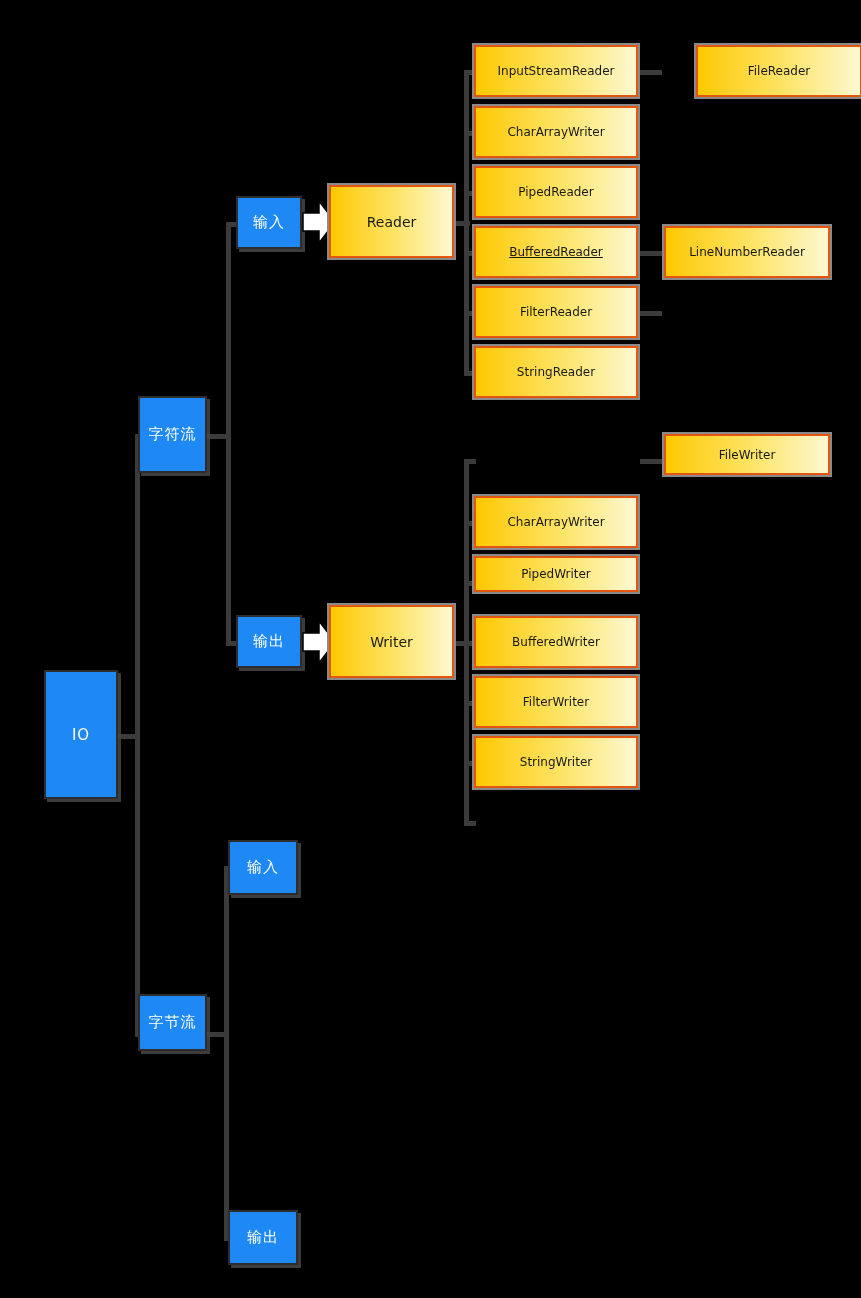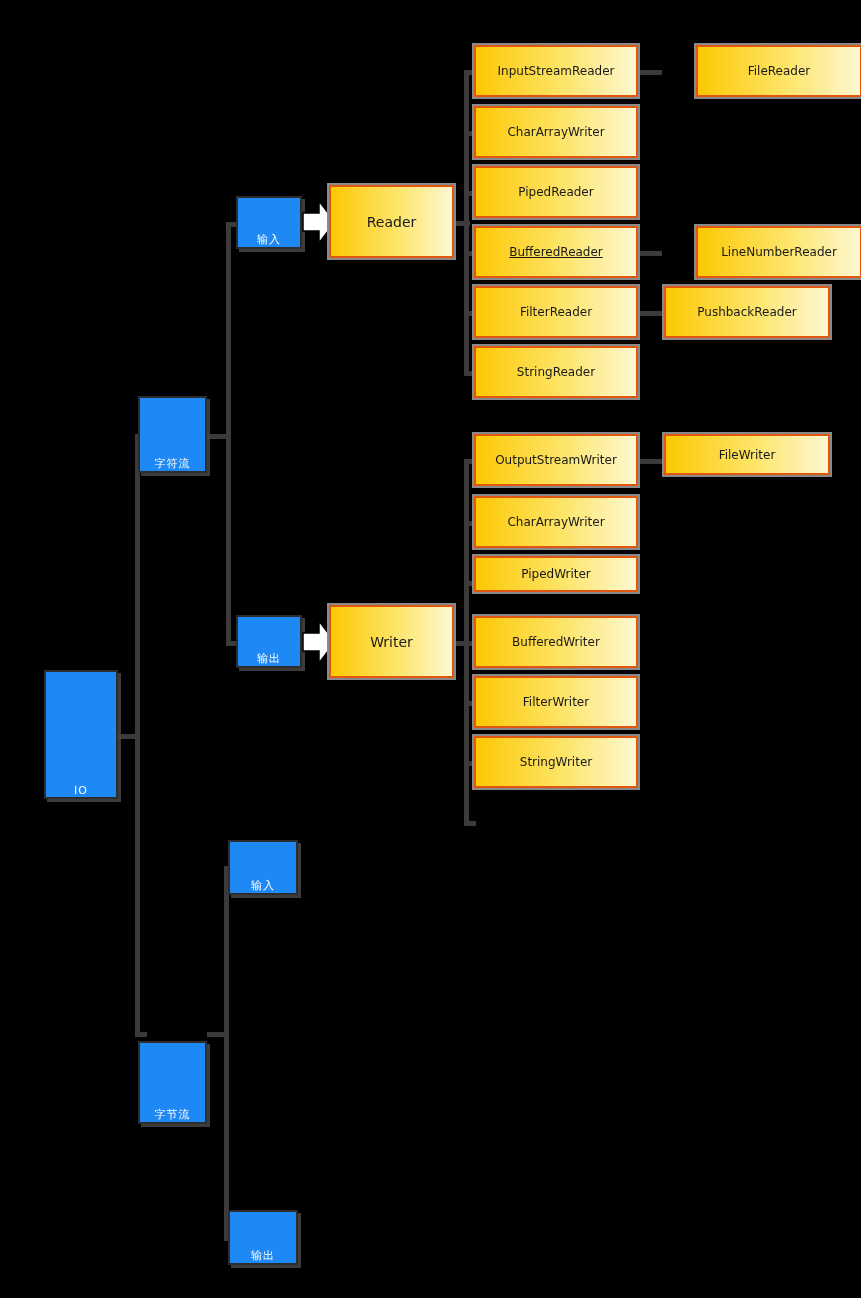--- a/index.html
+++ b/index.html
@@ -26,24 +26,24 @@
   .line.v { width: 5px; }
   .line.h { height: 5px; }
 
   
   .node-blue {
     position: absolute;
     background: #1e88f5;
     border: 2px solid #2d2d2d;
     box-shadow: 3px 3px 0 rgba(70,70,70,0.85);
     display: flex;
-    align-items: flex-end;
+    align-items: center;
     justify-content: center;
     color: #ffffff;
-    font-size: 11px;
+    font-size: 15px;
     letter-spacing: 1px;
     box-sizing: border-box;
     text-align: center;
   }
 
   
   .node-yellow {
     position: absolute;
     background: linear-gradient(to right, #fcc800 0%, #fdd226 18%, #fde56a 55%, #fdf3b6 88%, #fdf8d2 100%);
     border: 2px solid #e2570f;
@@ -114,21 +114,21 @@
   <div class="line h" style="left:640px; top:459px; width:22px;"></div>
 
   <div class="node-blue" style="left:44px; top:670px; width:74px; height:129px;">
     <span>IO</span>
   </div>
 
   <div class="node-blue" style="left:138px; top:396px; width:69px; height:77px;">
     <span>字符流</span>
   </div>
 
-  <div class="node-blue" style="left:138px; top:1041px; width:69px; height:83px;">
+  <div class="node-blue" style="left:138px; top:994px; width:69px; height:57px;">
     <span>字节流</span>
   </div>
 
   <div class="node-blue" style="left:236px; top:196px; width:66px; height:53px;">
     <span>输入</span>
   </div>
 
   <div class="node-blue" style="left:236px; top:615px; width:66px; height:53px;">
     <span>输出</span>
   </div>
@@ -176,30 +176,24 @@
   <div class="node-yellow" style="left:474px; top:286px; width:164px; height:52px;">
     <span>FilterReader</span>
   </div>
   <div class="node-yellow" style="left:474px; top:346px; width:164px; height:52px;">
     <span>StringReader</span>
   </div>
 
   <div class="node-yellow" style="left:664px; top:45px; width:166px; height:52px;margin-left:32px;">
     <span>FileReader</span>
   </div>
-  <div class="node-yellow" style="left:664px; top:226px; width:166px; height:52px;margin-left:32px;">
+  <div class="node-yellow" style="left:664px; top:226px; width:166px; height:52px;">
     <span>LineNumberReader</span>
   </div>
-  <div class="node-yellow" style="left:664px; top:286px; width:166px; height:52px;">
-    <span>PushbackReader</span>
-  </div>
-
-  <div class="node-yellow" style="left:474px; top:434px; width:164px; height:52px;">
-    <span>OutputStreamWriter</span>
-  </div>
+
   <div class="node-yellow" style="left:474px; top:496px; width:164px; height:52px;">
     <span>CharArrayWriter</span>
   </div>
   <div class="node-yellow" style="left:474px; top:556px; width:164px; height:36px;">
     <span>PipedWriter</span>
   </div>
   <div class="node-yellow" style="left:474px; top:676px; width:164px; height:52px;">
     <span>FilterWriter</span>
   </div>
   <div class="node-yellow" style="left:474px; top:616px; width:164px; height:52px;">

